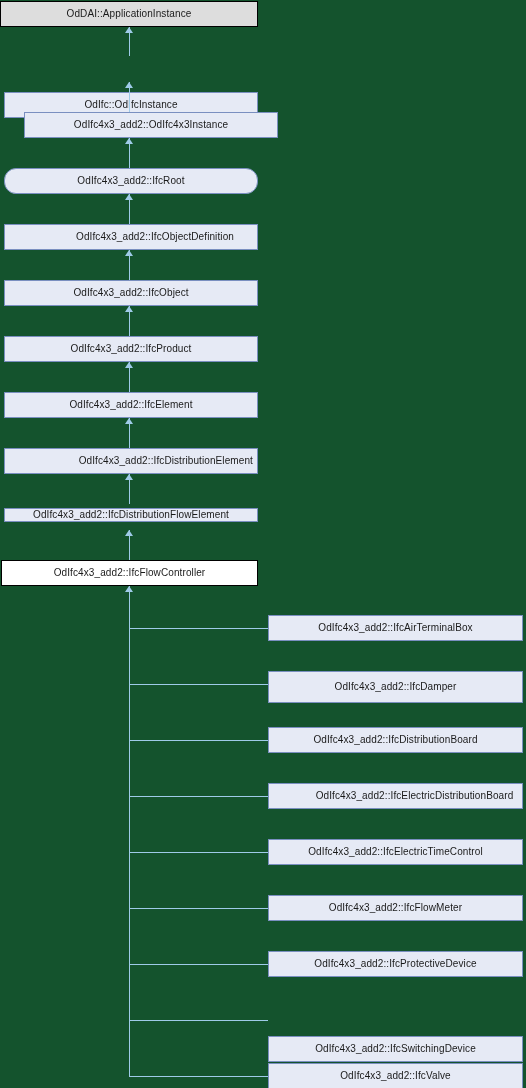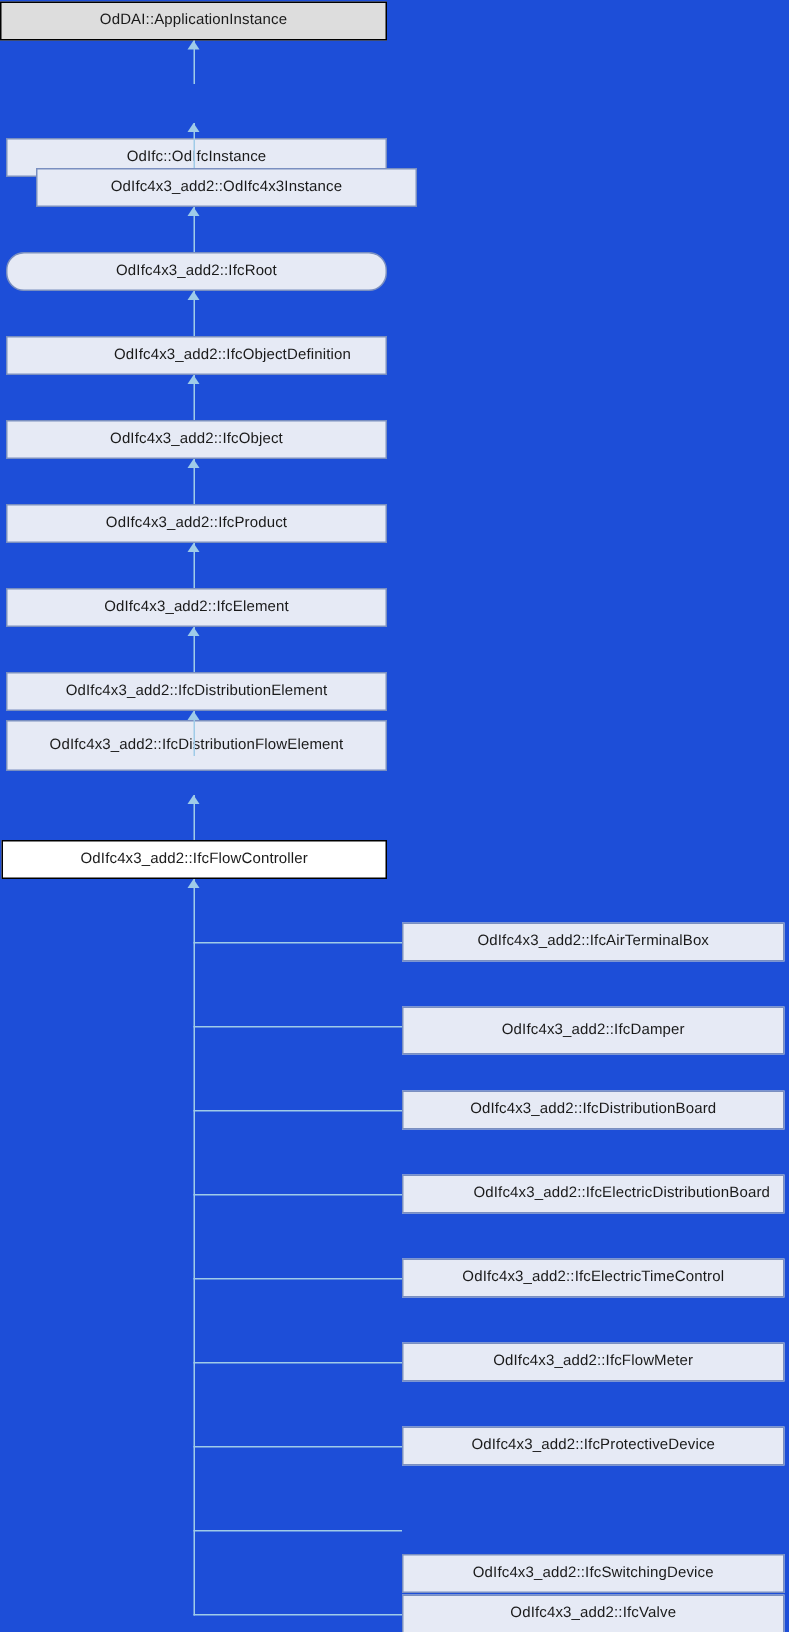--- a/index.html
+++ b/index.html
@@ -8,21 +8,21 @@
     background: #ffffff;
   }
   body {
     font-family: "Liberation Sans", sans-serif;
   }
   #diagram {
     position: relative;
     width: 526px;
     height: 1088px;
     overflow: hidden;
-    background: #1d4ed8;
+    background: #14532d;
   }
   .node {
     position: absolute;
     box-sizing: border-box;
     border: 1px solid #7a8fc0;
     background: #e6eaf5;
     color: #1a1a1a;
     font-size: 10px;
     line-height: 1;
     display: flex;
@@ -85,24 +85,24 @@
       </div>
       <div class="node" style="left: 4px; top: 280px; width: 254px; height: 26px;">
         <span class="node-label">OdIfc4x3_add2::IfcObject</span>
       </div>
       <div class="node" style="left: 4px; top: 336px; width: 254px; height: 26px; justify-content: center;">
         <span class="node-label">OdIfc4x3_add2::IfcProduct</span>
       </div>
       <div class="node" style="left: 4px; top: 392px; width: 254px; height: 26px;">
         <span class="node-label">OdIfc4x3_add2::IfcElement</span>
       </div>
-      <div class="node" style="left: 4px; top: 448px; width: 254px; height: 26px;">
+      <div class="node" style="left: 4px; top: 448px; width: 254px; height: 26px; justify-content: flex-end;">
         <span class="node-label">OdIfc4x3_add2::IfcDistributionElement</span>
       </div>
-      <div class="node" style="left: 4px; top: 480px; width: 254px; height: 34px;">
+      <div class="node" style="left: 4px; top: 508px; width: 254px; height: 14px;">
         <span class="node-label">OdIfc4x3_add2::IfcDistributionFlowElement</span>
       </div>
       <div class="node current-node" style="left: 1px; top: 560px; width: 257px; height: 26px;">
         <span class="node-label">OdIfc4x3_add2::IfcFlowController</span>
       </div>
       <div class="node" style="left: 268px; top: 615px; width: 255px; height: 26px;">
         <span class="node-label">OdIfc4x3_add2::IfcAirTerminalBox</span>
       </div>
       <div class="node" style="left: 268px; top: 671px; width: 255px; height: 32px;">
         <span class="node-label">OdIfc4x3_add2::IfcDamper</span>

